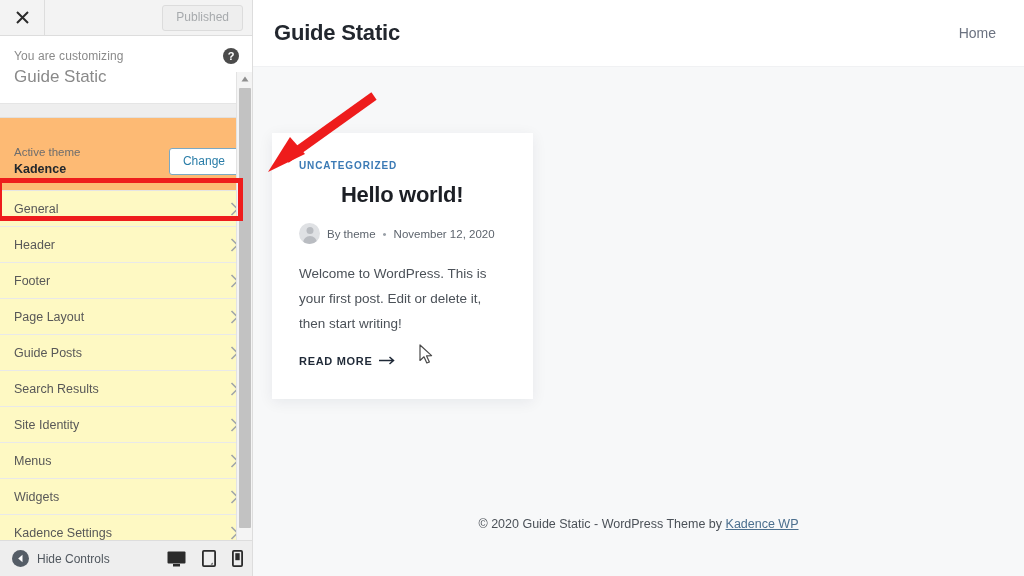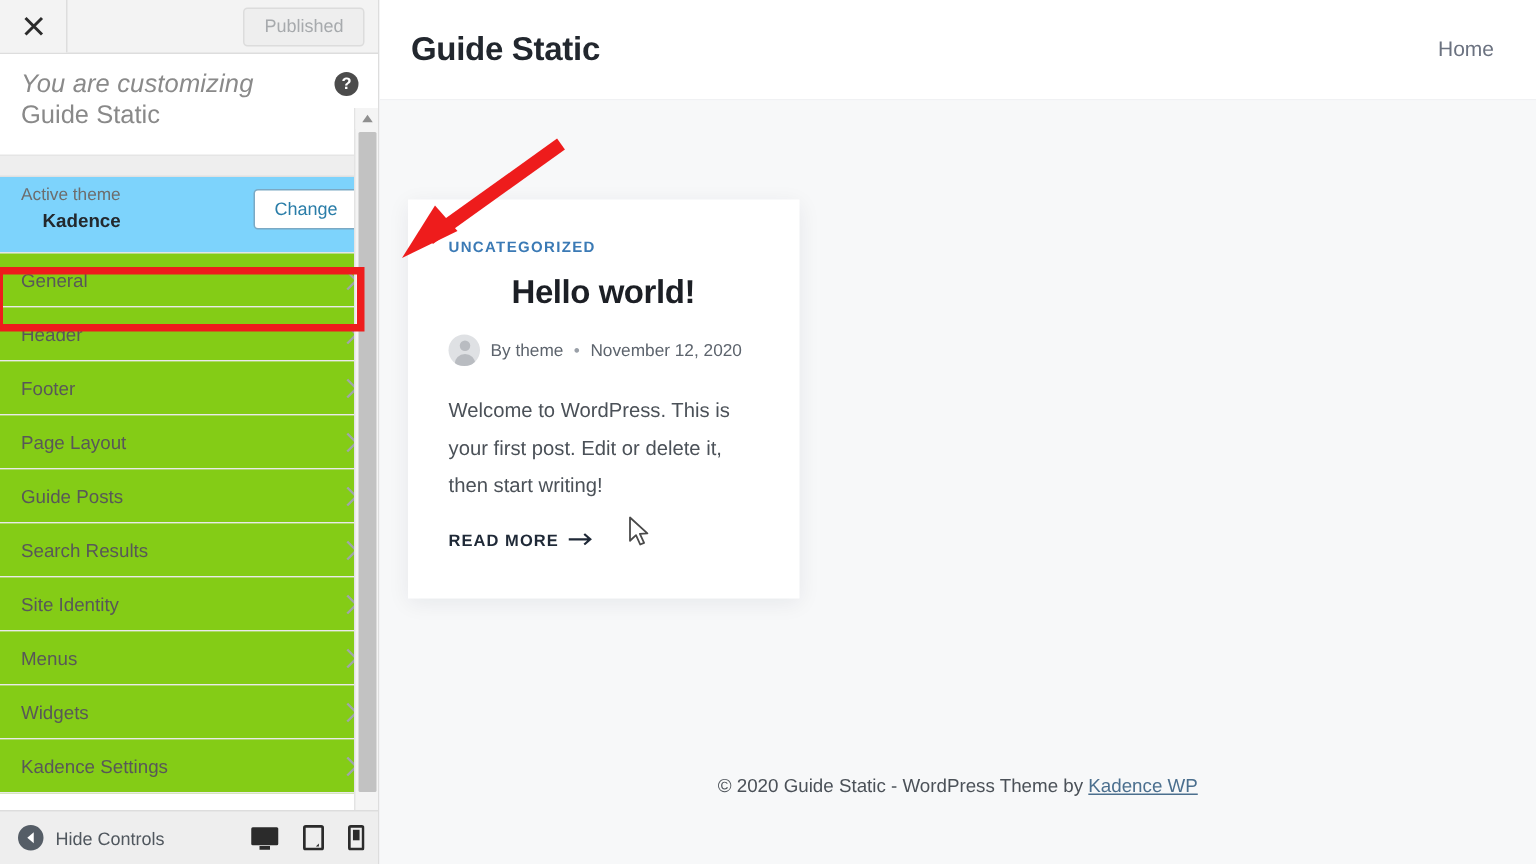--- a/index.html
+++ b/index.html
@@ -52,63 +52,62 @@
     width: 253px; height: 504px;
     background: #fff;
   }
   .cz-info {
     position: relative;
     background: #fff;
     padding: 12px 16px 14px 14px;
     border-bottom: 1px solid #e5e5e5;
   }
   .cz-info-label {
-    font-size: 17px; color: #8a8a8a; line-height: 16px;
+    font-size: 12px; color: #8a8a8a; line-height: 16px;
     letter-spacing: .1px;
-    font-style: italic;
   }
   .cz-info-title {
     font-size: 17px; color: #898989; line-height: 24px;
     font-weight: 400; margin-top: 1px;
   }
   .cz-help {
     position: absolute; right: 14px; top: 12px;
     width: 16px; height: 16px; border-radius: 50%;
     background: #4b4b4b; color: #fff;
     font-size: 11px; font-weight: 700;
     display: flex; align-items: center; justify-content: center;
     cursor: pointer;
   }
   .cz-gap { height: 14px; background: #eeeeee; border-bottom: 1px solid #e0e0e0; }
 
   .cz-theme {
-    background: #7dd3fc;
-    padding: 5px 14px 12px 14px;
+    background: #fdba74;
+    padding: 27px 14px 12px 14px;
     border-bottom: 1px solid #e5e5e5;
-    display: flex; align-items: center; justify-content: space-between; text-align: right;
+    display: flex; align-items: center; justify-content: space-between;
   }
   .cz-theme-label { font-size: 11.5px; color: #6d6d6d; line-height: 15px; }
   .cz-theme-name { font-size: 12.5px; color: #23282d; font-weight: 700; line-height: 17px; margin-top: 1px;}
   .cz-change {
     border: 1px solid #7ba9c4;
     color: #2a7da8;
     background: #fff;
     font-size: 12px;
     padding: 5px 13px 6px;
     border-radius: 3px;
     cursor: pointer;
   }
 
   .cz-list { background: #fff; }
   .cz-item {
     height: 36px;
     padding: 0 14px;
     display: flex; align-items: center; justify-content: space-between;
     border-bottom: 1px solid #e9e9e9;
-    background: #84cc16;
+    background: #fef9c3;
     cursor: pointer;
   }
   .cz-item-label { font-size: 12.5px; color: #585858; }
   .cz-chev { color: #a0a5aa; }
   .cz-chev svg { display: block; }
 
   
   .cz-scrollbar {
     position: absolute; top: 36px; right: 0;
     width: 17px; height: 504px;

